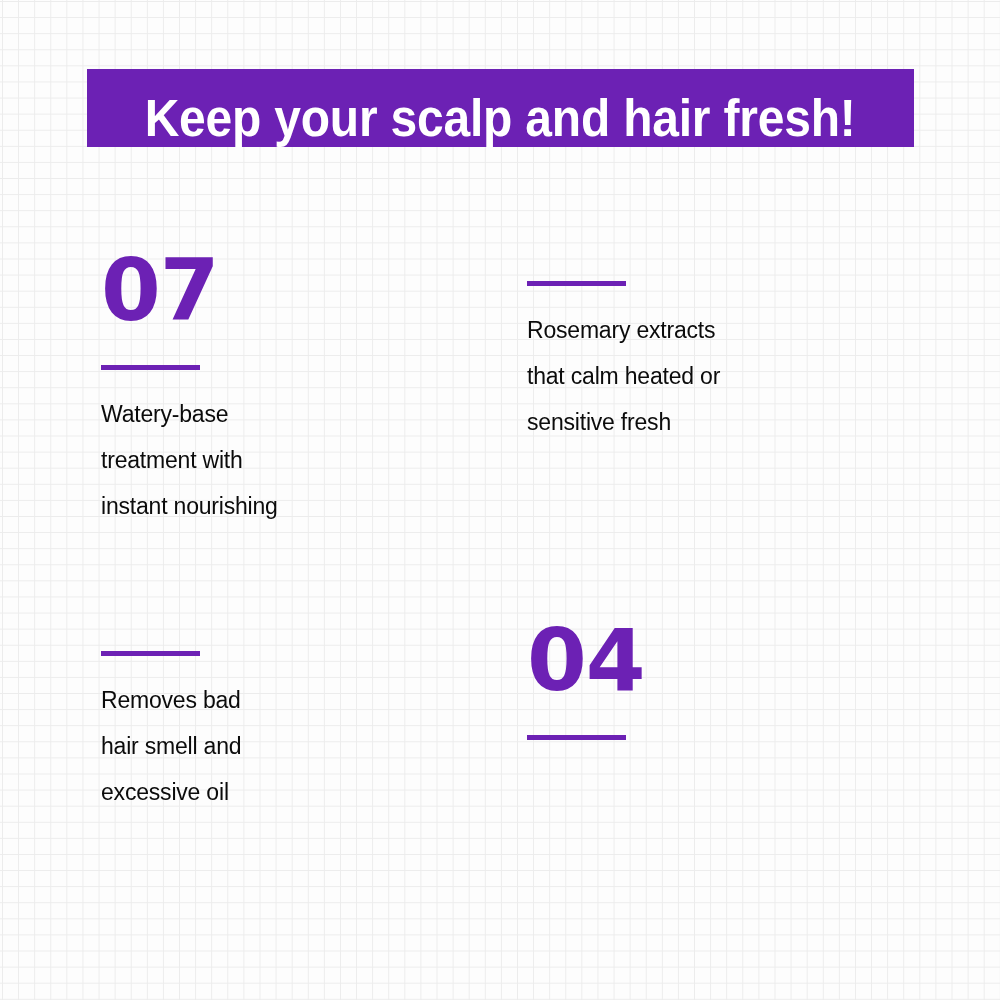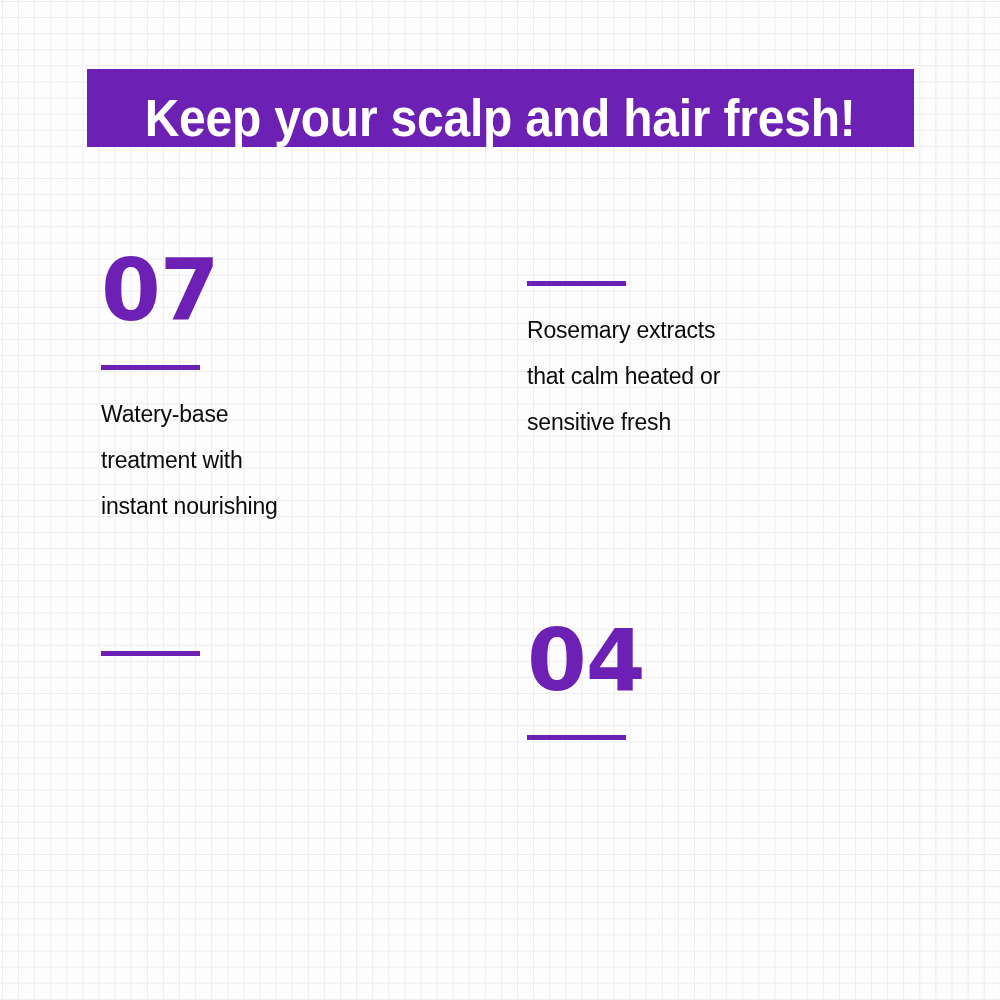--- a/index.html
+++ b/index.html
@@ -129,20 +129,23 @@
 
     <div class="feature feature-col-2">
       <div class="feature-rule"></div>
       <div class="feature-text">Rosemary extracts
 that calm heated or
 sensitive fresh</div>
     </div>
 
     <div class="feature feature-col-1">
       <div class="feature-rule"></div>
+      <div class="feature-text">Removes bad
+hair smell and
+excessive oil</div>
     </div>
 
     <div class="feature feature-col-2">
       <div class="feature-number">04</div>
       <div class="feature-rule"></div>
     </div>
 
   </div>
 </div>
 

